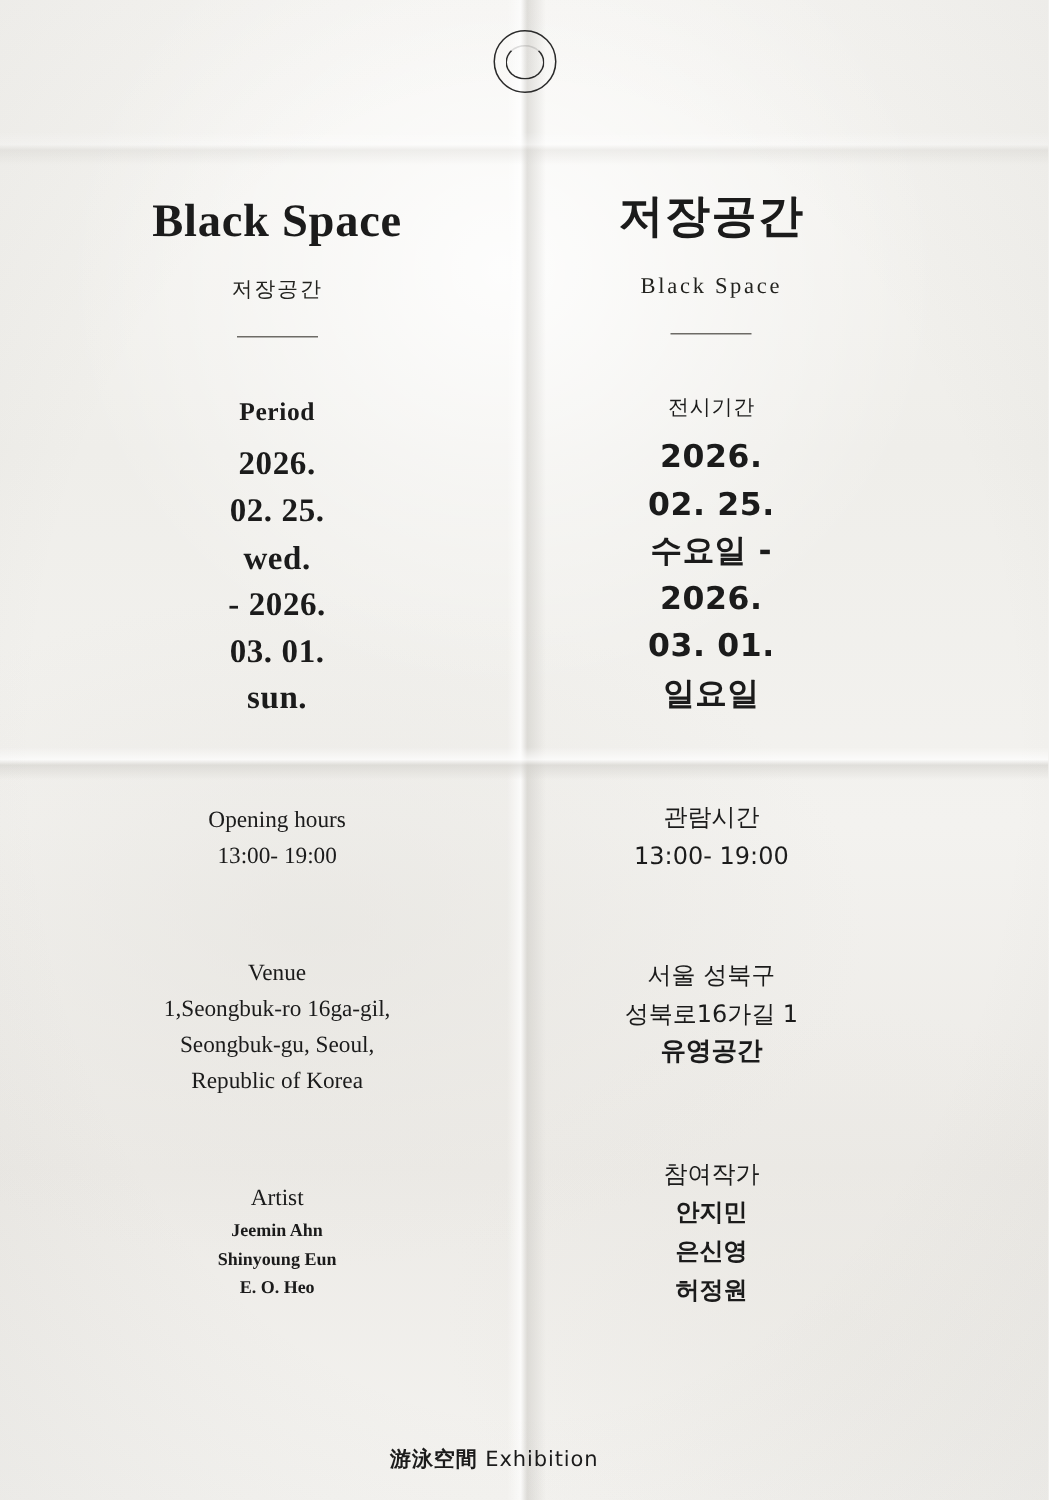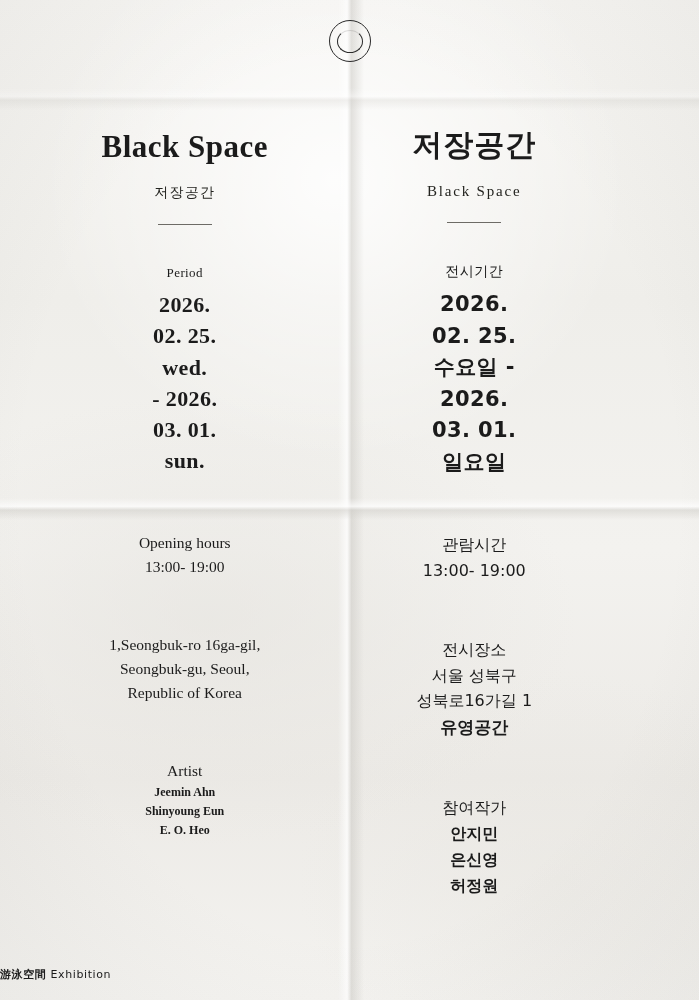--- a/index.html
+++ b/index.html
@@ -133,23 +133,24 @@
     background: #6d6b66;
     margin: 22px auto 0 auto;
   }
 
   
   .block { margin-top: 40px; }
   .block.gap-lg { margin-top: 54px; }
 
   .label-en {
     font-family: "Liberation Serif", serif;
-    font-size: 13px;
+    font-size: 17px;
     letter-spacing: 0.4px;
     margin-bottom: 8px;
+    font-weight: bold;
   }
   .label-ko {
     font-family: "DejaVu Sans", sans-serif;
     font-size: 14px;
     letter-spacing: 0.5px;
     margin-bottom: 8px;
     margin-top: 29px;
   }
 
   .date-en {
@@ -199,23 +200,23 @@
 
   
   .col-en .date-en,
   .col-en .plain-en,
   .col-en .artist-en { }
 
   .footer {
     position: absolute;
     left: 0; right: 0;
     bottom: 18px;
-    text-align: left;
-    font-family: "DejaVu Sans", sans-serif;
-    font-size: 11px;
+    text-align: center;
+    font-family: "DejaVu Sans", sans-serif;
+    font-size: 14px;
     letter-spacing: 0.6px;
     color: #1b1b1b;
   }
   .footer .cjk { font-weight: 600; }
 </style>
 </head>
 <body>
 
 <div class="paper"></div>
 <div class="crease-v" style="left:338px"></div>
@@ -248,20 +249,21 @@
           <div>sun.</div>
         </div>
       </div>
 
       <div class="block gap-lg">
         <div class="plain-en">Opening hours</div>
         <div class="plain-en">13:00- 19:00</div>
       </div>
 
       <div class="block gap-lg">
+        <div class="plain-en">Venue</div>
         <div class="plain-en">1,Seongbuk-ro 16ga-gil,</div>
         <div class="plain-en">Seongbuk-gu, Seoul,</div>
         <div class="plain-en">Republic of Korea</div>
       </div>
 
       <div class="block gap-lg">
         <div class="plain-en">Artist</div>
         <div class="artist-en">Jeemin Ahn</div>
         <div class="artist-en">Shinyoung Eun</div>
         <div class="artist-en">E. O. Heo</div>
@@ -284,21 +286,20 @@
           <div>일요일</div>
         </div>
       </div>
 
       <div class="block gap-lg">
         <div class="plain-ko">관람시간</div>
         <div class="plain-ko">13:00- 19:00</div>
       </div>
 
       <div class="block gap-lg">
-        <div class="plain-ko">전시장소</div>
         <div class="plain-ko">서울 성북구</div>
         <div class="plain-ko">성북로16가길 1</div>
         <div class="strong-ko">유영공간</div>
       </div>
 
       <div class="block gap-lg">
         <div class="plain-ko">참여작가</div>
         <div class="artist-ko">안지민</div>
         <div class="artist-ko">은신영</div>
         <div class="artist-ko">허정원</div>

